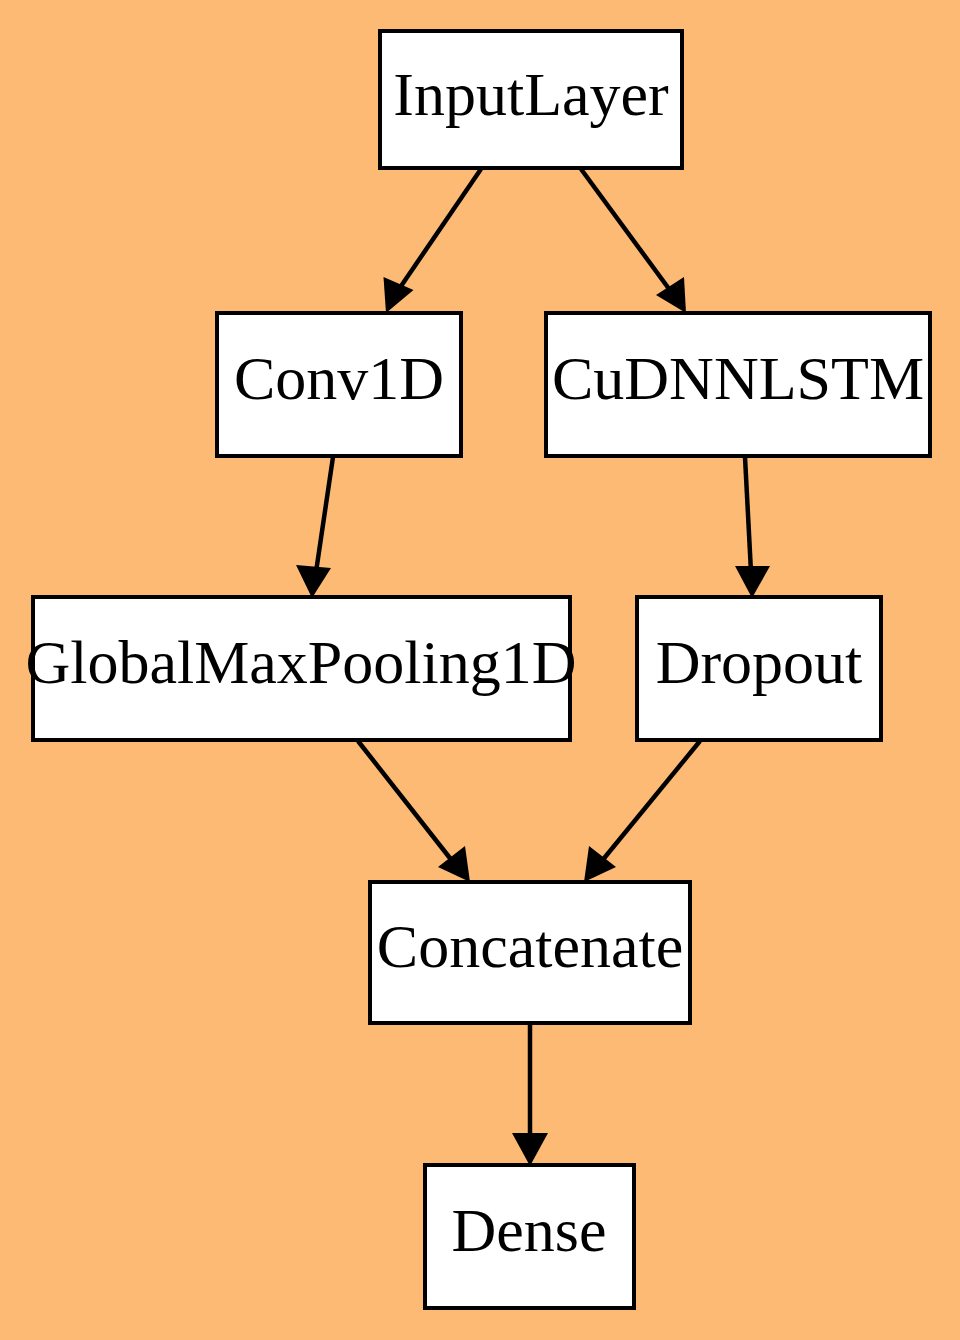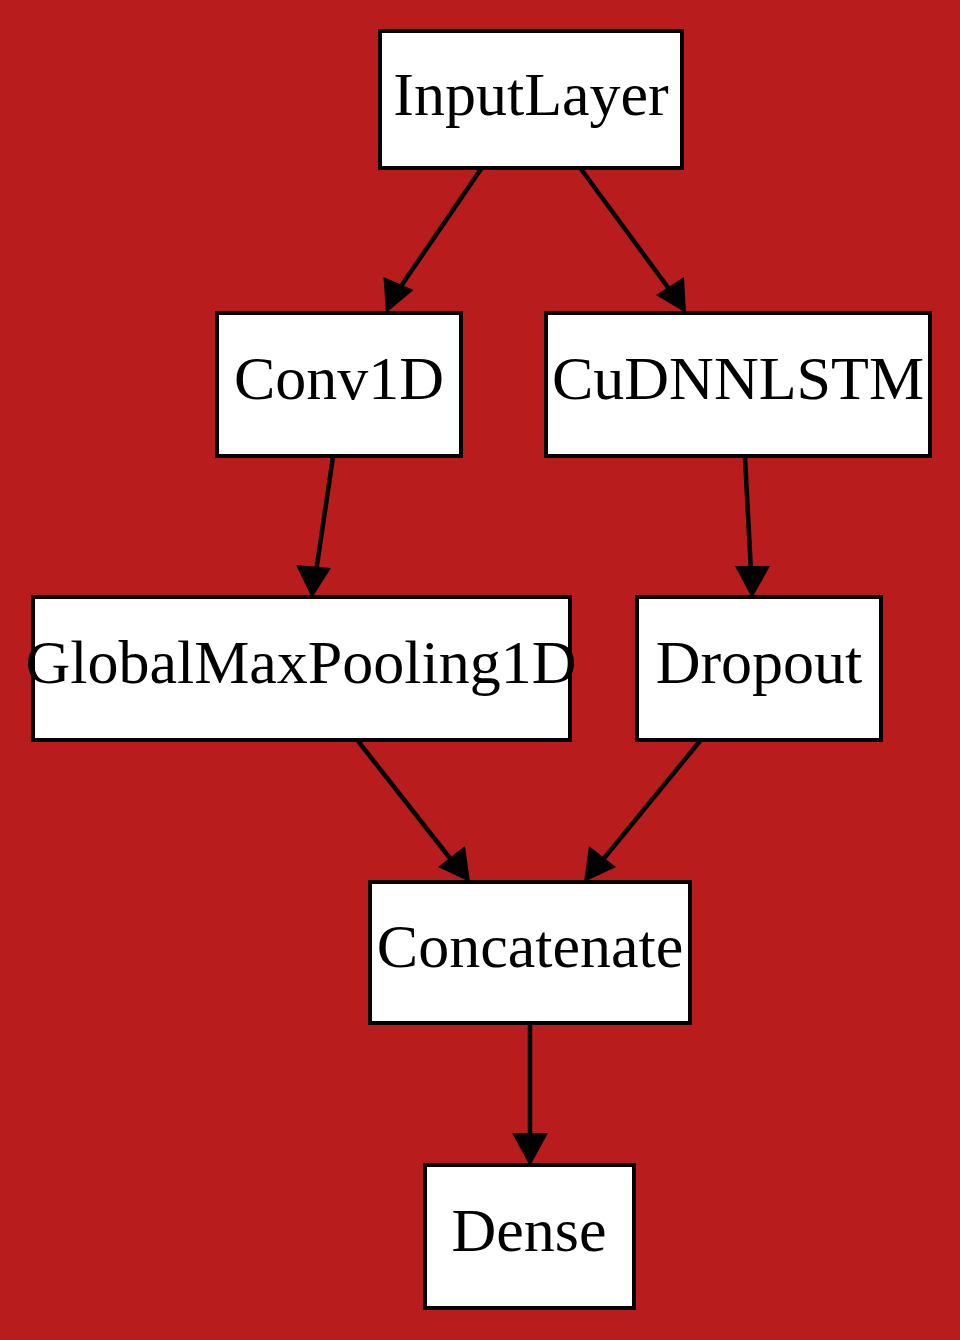--- a/index.html
+++ b/index.html
@@ -11,21 +11,21 @@
   body {
     width: 960px;
     height: 1340px;
     font-family: "Liberation Serif", "DejaVu Serif", serif;
     overflow: hidden;
   }
   #diagram-root {
     position: relative;
     width: 960px;
     height: 1340px;
-    background: #b91c1c;
+    background: #fdba74;
   }
   svg#graph-svg {
     position: absolute;
     top: 0;
     left: 0;
     width: 960px;
     height: 1340px;
     display: block;
   }
   .node-box {

